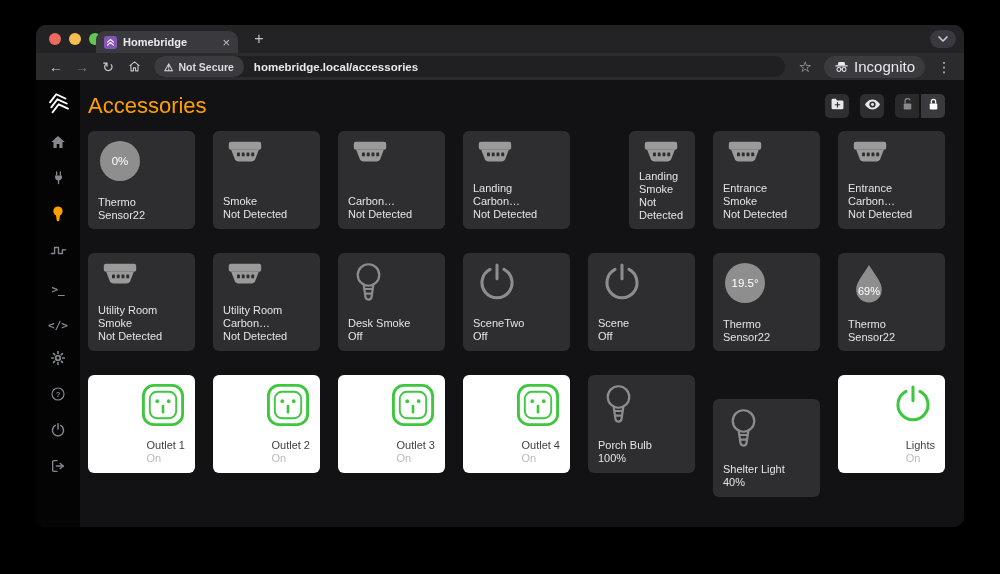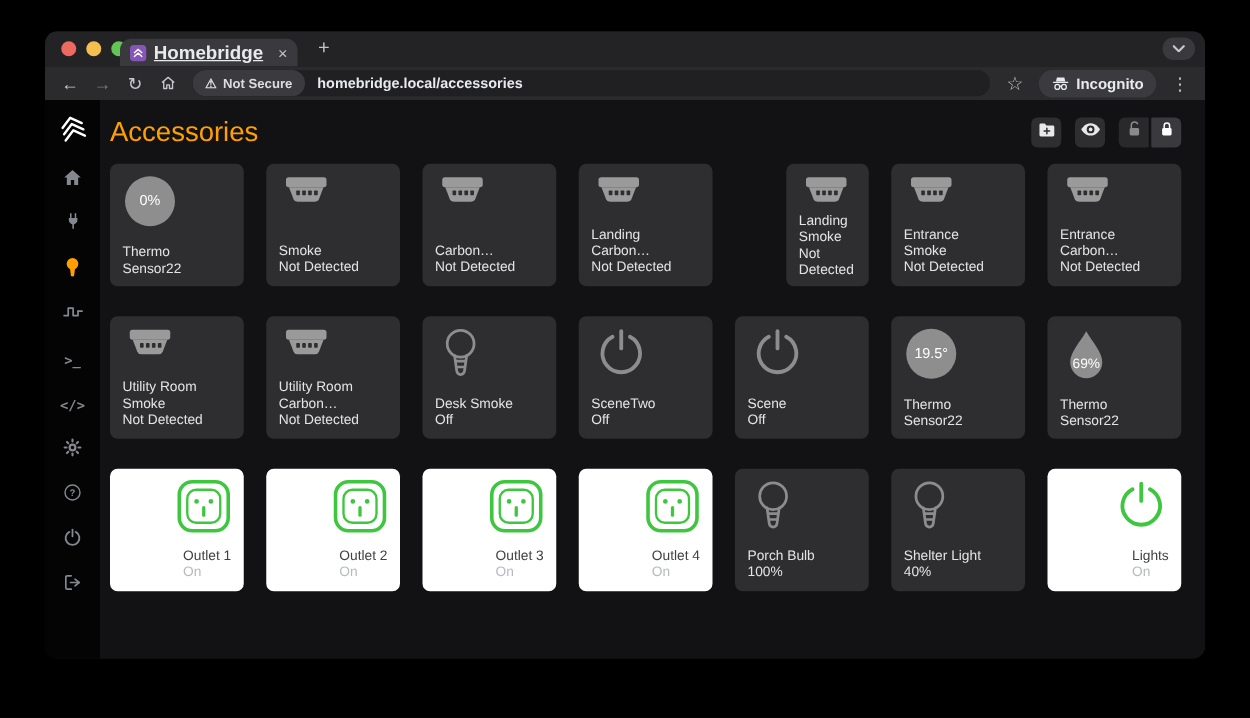--- a/index.html
+++ b/index.html
@@ -12,22 +12,22 @@
 
   
   .tabstrip { height:28px; background:#232326; position:relative; }
   .traffic { position:absolute; left:13px; top:8px; display:flex; gap:8px; }
   .traffic span { width:12px; height:12px; border-radius:50%; display:block; }
   .tab { position:absolute; left:60px; top:6px; width:142px; height:22px;
          background:#3a3a3e; border-radius:9px 9px 0 0; display:flex;
          align-items:center; gap:6px; padding:0 8px; }
   .favicon { width:13px; height:13px; border-radius:3px; background:#8456b8;
              display:flex; align-items:center; justify-content:center; flex-shrink:0; }
-  .tab-title { font-size:15px; font-weight:bold; color:#e8eaed; flex:1;
-               white-space:nowrap; overflow:hidden;text-decoration:underline; }
+  .tab-title { font-size:11px; font-weight:bold; color:#e8eaed; flex:1;
+               white-space:nowrap; overflow:hidden; }
   .tab-close { font-size:13px; color:#c0c2c5; line-height:1; cursor:pointer; }
   .newtab { position:absolute; left:212px; top:3px; font-size:16px; color:#c0c2c5;
             width:22px; height:22px; display:flex; align-items:center;
             justify-content:center; cursor:pointer; }
   .tabsearch { position:absolute; right:8px; top:5px; width:26px; height:18px;
                border-radius:9px; background:#3a3a3e; display:flex;
                align-items:center; justify-content:center; cursor:pointer; }
 
   
   .toolbar { height:27px; background:#2b2b2e; display:flex; align-items:center;
@@ -37,21 +37,21 @@
             border-radius:11px; cursor:pointer; flex-shrink:0; }
   .urlpill { flex:1; height:21px; background:#202023; border-radius:11px;
              display:flex; align-items:center; margin:0 6px; overflow:hidden; }
   .chip { height:21px; background:#3b3b3f; border-radius:11px; padding:0 10px;
           display:flex; align-items:center; gap:5px; font-size:10.5px;
           font-weight:bold; color:#dadce0; cursor:pointer; }
   .url { font-size:11.5px; font-weight:bold; color:#e8eaed; margin-left:10px;
          white-space:nowrap; }
   .star { font-size:15px; }
   .incog { height:22px; border-radius:11px; background:#3b3b3f; color:#e8eaed;
-           font-size:12px; font-weight:bold; display:flex; align-items:center;
+           font-size:15px; font-weight:normal; display:flex; align-items:center;
            gap:5px; padding:0 10px; margin:0 5px; flex-shrink:0; }
   .menu { font-size:14px; letter-spacing:0; }
 
   
   .page { display:flex; height:447px; }
   .sidebar { width:44px; background:#040405; flex-shrink:0; display:flex;
              flex-direction:column; align-items:center; }
   .logo { height:46px; width:100%; display:flex; align-items:center;
           justify-content:center; }
   .logo-tilt { transform:rotate(-14deg); display:flex; }
@@ -524,21 +524,21 @@
             <span style="color:#8d8d8d"><span class="ticon"><svg width="37" height="43" viewBox="0 0 32 36" stroke="currentColor" fill="none" stroke-linecap="round" stroke-linejoin="round" stroke-width="1.9">
                   <circle cx="16" cy="11.5" r="9.3"></circle>
                   <path d="M11.8 19.5 L13.3 30.3 Q13.7 32.8 16 32.8 Q18.3 32.8 18.7 30.3 L20.2 19.5"></path>
                   <path d="M12.6 23.6 H19.4 M13.2 27.6 H18.8"></path>
                 </svg></span></span>
       <div class="ttext">
         <div class="tname">Porch Bulb</div>
               <div class="tstatus">100%</div>
       </div>
           </div>
-          <div class="tile" style="color: rgb(255, 255, 255);">
+          <div class="tile" style="color: rgb(255, 255, 255); margin-top: 24px;">
             <span style="color:#8d8d8d"><span class="ticon"><svg width="37" height="43" viewBox="0 0 32 36" stroke="currentColor" fill="none" stroke-linecap="round" stroke-linejoin="round" stroke-width="1.9">
                   <circle cx="16" cy="11.5" r="9.3"></circle>
                   <path d="M11.8 19.5 L13.3 30.3 Q13.7 32.8 16 32.8 Q18.3 32.8 18.7 30.3 L20.2 19.5"></path>
                   <path d="M12.6 23.6 H19.4 M13.2 27.6 H18.8"></path>
                 </svg></span></span>
       <div class="ttext">
         <div class="tname">Shelter Light</div>
               <div class="tstatus">40%</div>
       </div>
           </div>

